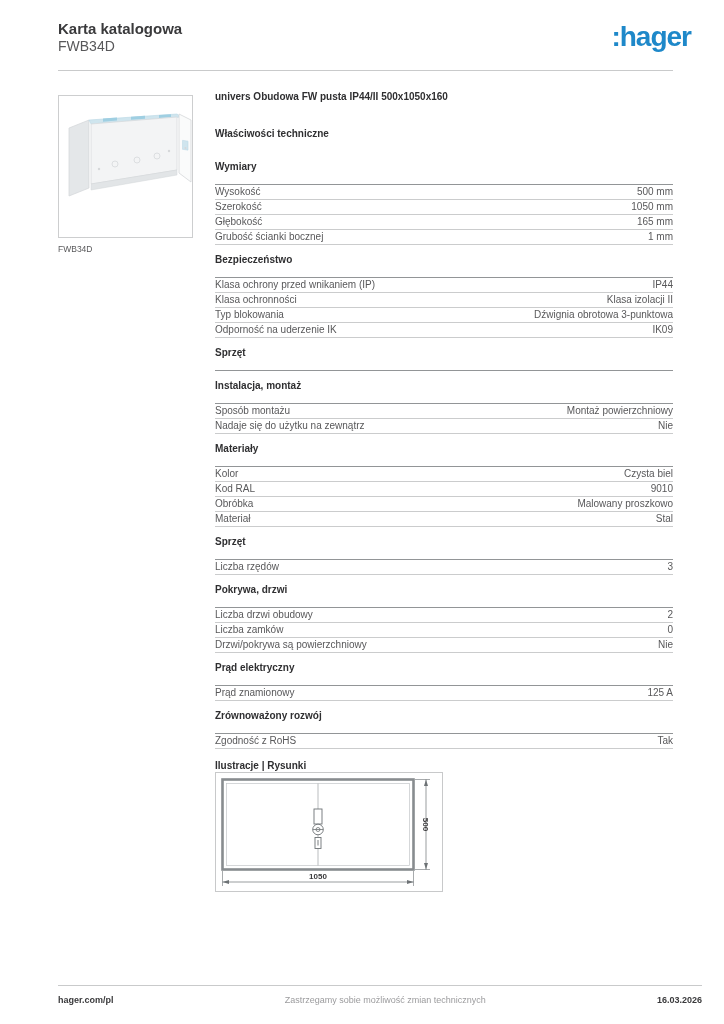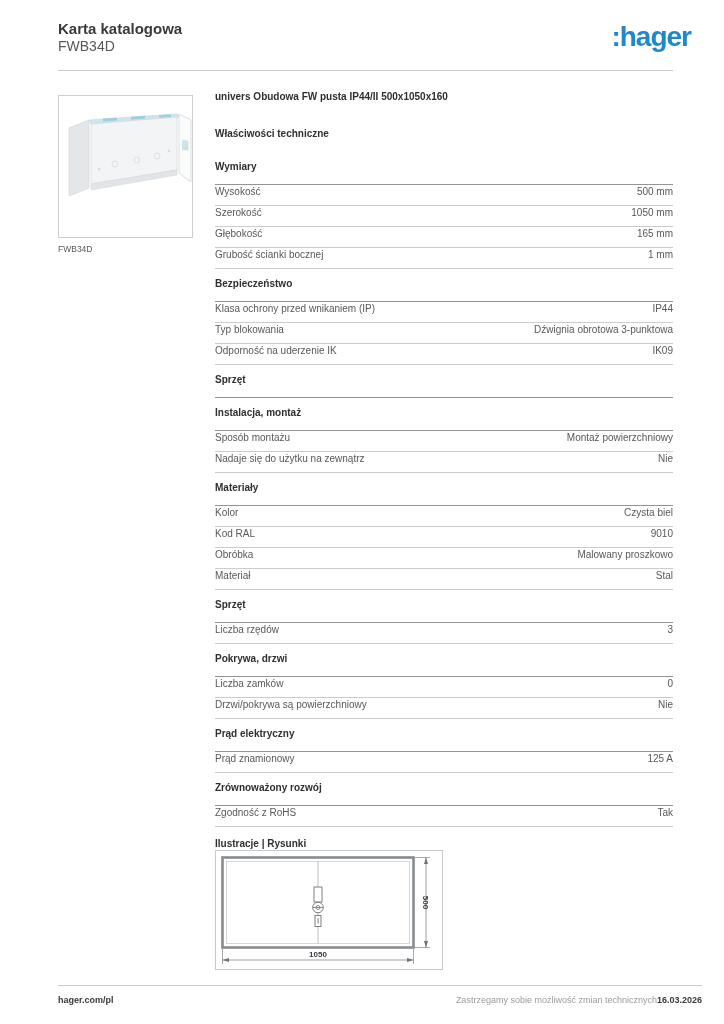--- a/index.html
+++ b/index.html
@@ -31,36 +31,36 @@
   .tech-heading { margin-top:25px; font-size:10px; font-weight:bold; color:#2f2f31; line-height:12px; }
   .sections { margin-top:21px; }
   .section:not(:first-child) { margin-top:9px; }
   .section-title {
     font-size:10px; font-weight:bold; color:#2f2f31; line-height:11px;
     padding-bottom:12px; border-bottom:1px solid #929597;
   }
   .trow {
     display:flex; justify-content:space-between; align-items:baseline;
     font-size:10px; line-height:11px; color:#58585a;
-    padding:1px 0 8px 0; border-bottom:1px solid #cbcccd;
+    padding:1px 0 2px 0; border-bottom:1px solid #cbcccd;
   }
   .tlabel { text-align:left; }
   .tvalue { text-align:right; white-space:nowrap; }
 
   .illustrations-heading { margin-top:10px; font-size:10px; font-weight:bold; color:#2f2f31; line-height:13px; }
   .drawing-box { width:228px; height:120px; border:1px solid #c8c9ca; background:#fff; }
 
   
   .ftr-rule { position:absolute; left:58px; top:985px; width:644px; height:1px; background:#c9cacb; }
   .footer-bar {
     position:absolute; left:58px; top:995px; width:644px;
     display:flex; justify-content:space-between; align-items:baseline; font-size:9px;
   }
   .ftr-site { font-weight:bold; color:#3a3a3c;text-align:right; }
-  .ftr-disclaimer { flex:1; text-align:right; color:#9b9b9d; }
+  .ftr-disclaimer { flex:1; text-align:center; color:#9b9b9d; }
   .ftr-date { font-weight:bold; color:#3a3a3c; }
 
   svg { display:block; }
 </style>
 </head>
 <body>
 
 <div class="page">
 
   <div class="hdr-titles">
@@ -125,20 +125,24 @@
   </div>
 
   <div class="section">
     <div class="section-title">Bezpieczeństwo</div>
     <div>
             <div class="trow">
               <span class="tlabel">Klasa ochrony przed wnikaniem (IP)</span>
               <span class="tvalue">IP44</span>
             </div>
             <div class="trow">
+              <span class="tlabel">Klasa ochronności</span>
+              <span class="tvalue">Klasa izolacji II</span>
+            </div>
+            <div class="trow">
               <span class="tlabel">Typ blokowania</span>
               <span class="tvalue">Dźwignia obrotowa 3-punktowa</span>
             </div>
             <div class="trow">
               <span class="tlabel">Odporność na uderzenie IK</span>
               <span class="tvalue">IK09</span>
             </div>
           </div>
   </div>
 
@@ -188,20 +192,24 @@
             <div class="trow">
               <span class="tlabel">Liczba rzędów</span>
               <span class="tvalue">3</span>
             </div>
           </div>
   </div>
 
   <div class="section">
     <div class="section-title">Pokrywa, drzwi</div>
     <div>
+            <div class="trow">
+              <span class="tlabel">Liczba drzwi obudowy</span>
+              <span class="tvalue">2</span>
+            </div>
             <div class="trow">
               <span class="tlabel">Liczba zamków</span>
               <span class="tvalue">0</span>
             </div>
             <div class="trow">
               <span class="tlabel">Drzwi/pokrywa są powierzchniowy</span>
               <span class="tvalue">Nie</span>
             </div>
           </div>
   </div>

